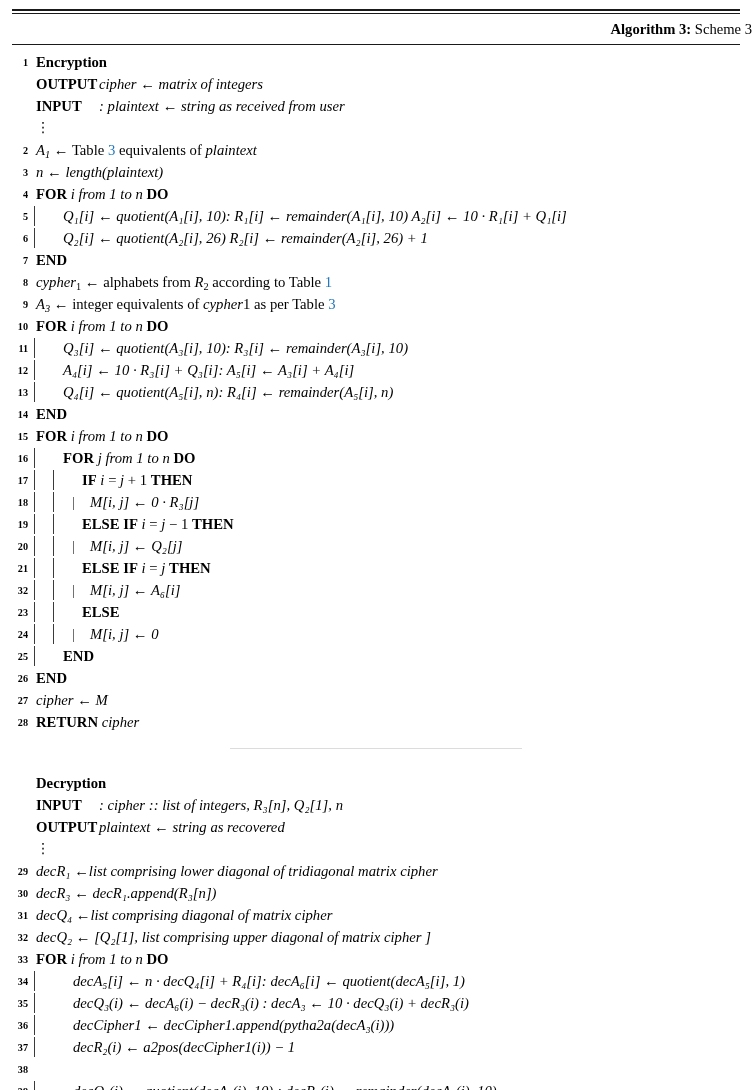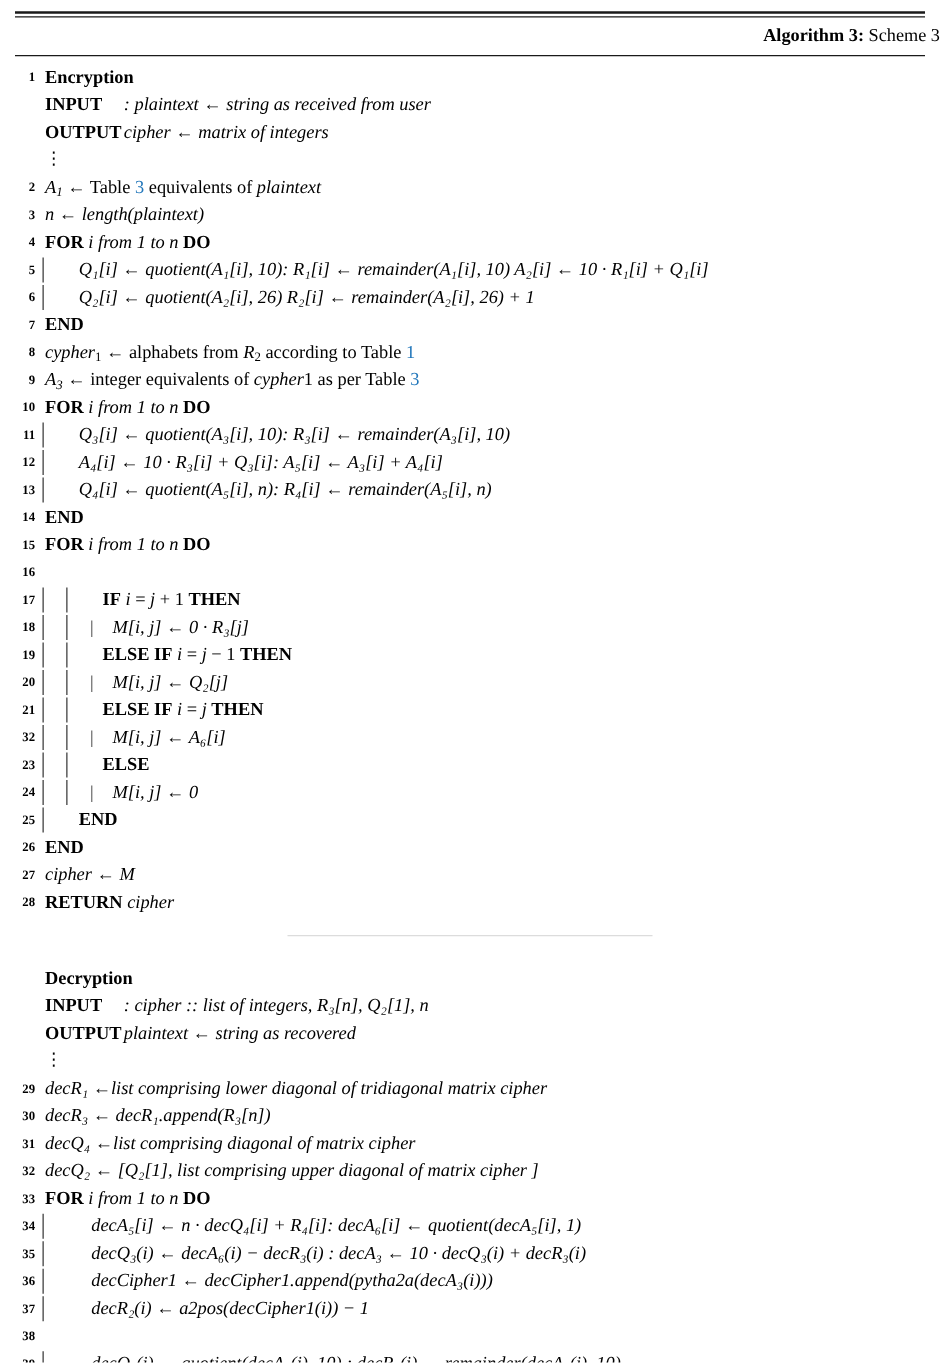--- a/index.html
+++ b/index.html
@@ -164,34 +164,34 @@
     <div class="line">
       <span class="ln">1</span>
       <span class="content">
           <span class="txt kw">Encryption</span>
         </span>
     </div>
 
     <div class="line">
       <span class="ln blank">.</span>
       <span class="content">
+          <span class="txt"><span class="lbl">OUTPUT</span><span class="it">cipher ← matrix of integers</span></span>
+        </span>
+    </div>
+
+    <div class="line">
+      <span class="ln blank">.</span>
+      <span class="content">
           <span class="txt"><span class="lbl">INPUT</span><span class="it">: plaintext ← string as received from user</span></span>
         </span>
     </div>
 
     <div class="line">
       <span class="ln blank">.</span>
       <span class="content">
-          <span class="txt"><span class="lbl">OUTPUT</span><span class="it">cipher ← matrix of integers</span></span>
-        </span>
-    </div>
-
-    <div class="line">
-      <span class="ln blank">.</span>
-      <span class="content">
           <span class="txt vdots">⋮</span>
         </span>
     </div>
 
     <div class="line">
       <span class="ln">2</span>
       <span class="content">
           <span class="txt"><span class="it">A</span><sub class="it">1</sub><span> ← Table </span><span class="lnk">3</span><span> equivalents of </span><span class="it">plaintext</span></span>
         </span>
     </div>
@@ -292,20 +292,25 @@
 
     <div class="line">
       <span class="ln">15</span>
       <span class="content">
           <span class="txt"><span class="kw">FOR</span> <span class="it">i from 1 to n</span> <span class="kw">DO</span></span>
         </span>
     </div>
 
     <div class="line">
       <span class="ln">16</span>
+      <span class="content">
+          <span class="bar"></span>
+          <span class="pad"></span>
+          <span class="txt"><span class="kw">FOR</span> <span class="it">j from 1 to n</span> <span class="kw">DO</span></span>
+        </span>
     </div>
 
     <div class="line">
       <span class="ln">17</span>
       <span class="content">
           <span class="bar"></span>
           <span class="bar"></span>
           <span class="pad"></span>
           <span class="txt"><span class="kw">IF</span> <span class="it">i</span> = <span class="it">j</span> + 1 <span class="kw">THEN</span></span>
         </span>

